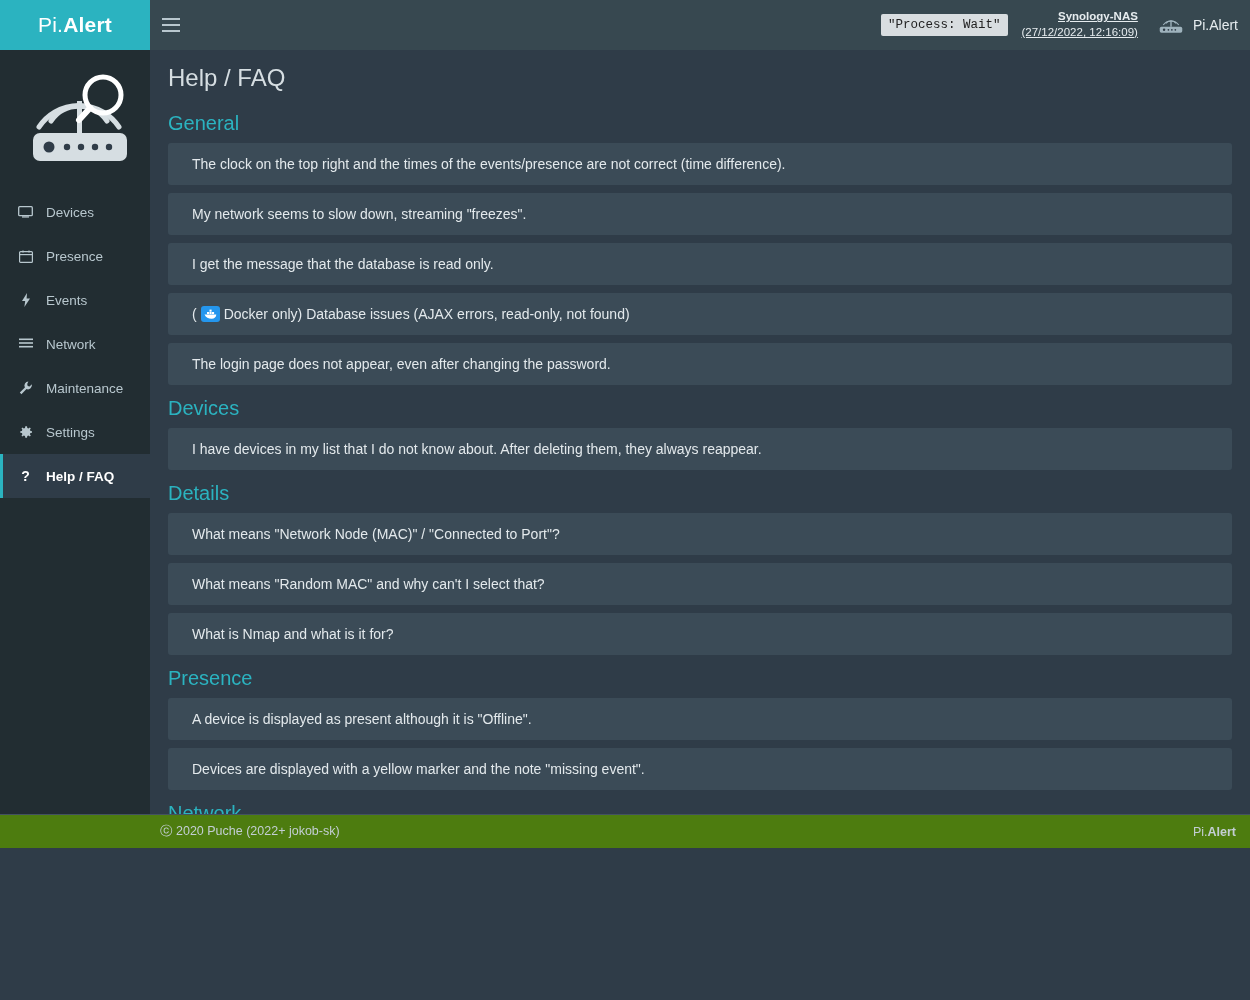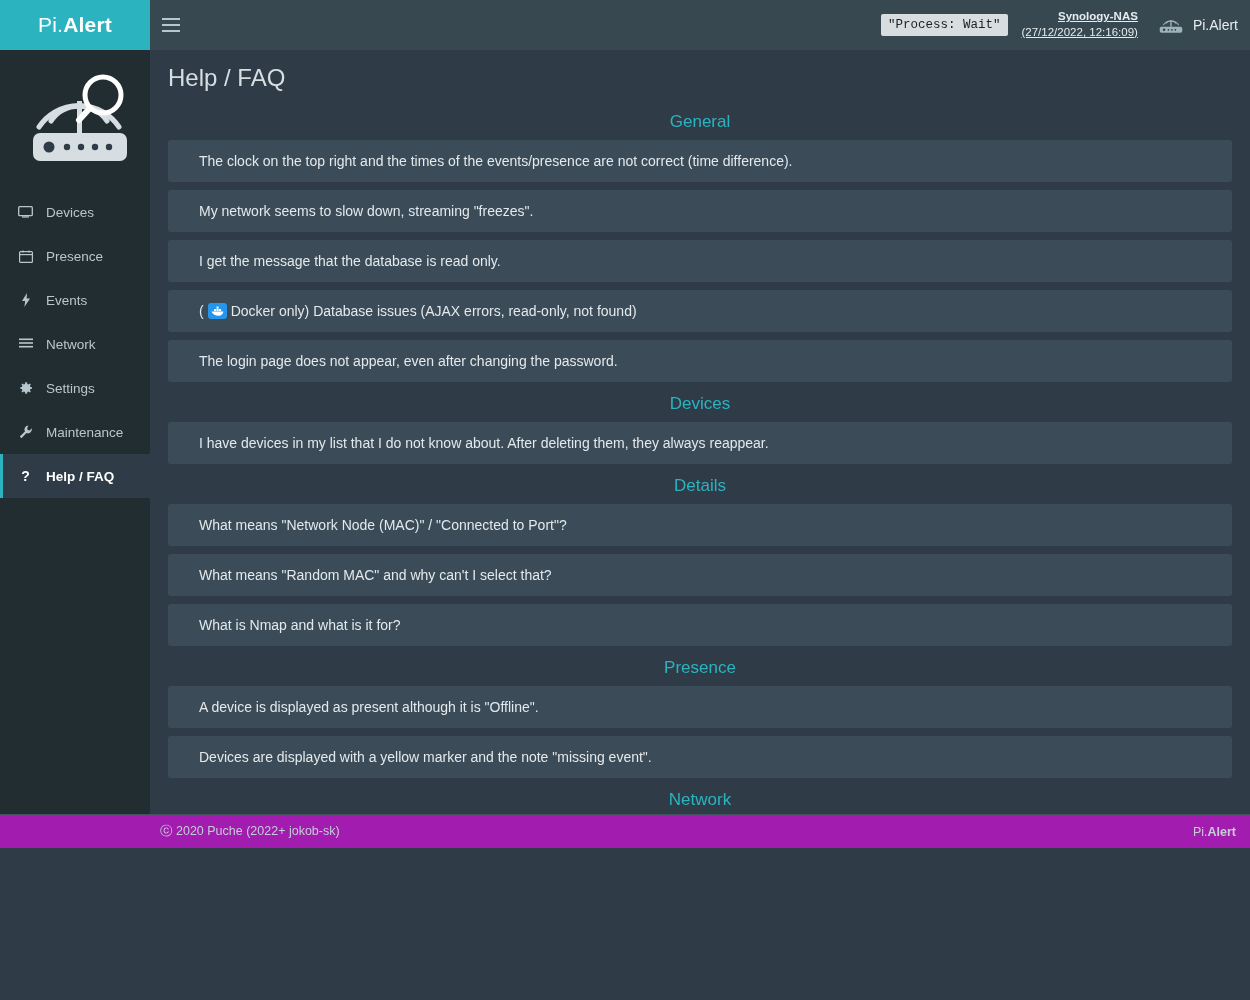--- a/index.html
+++ b/index.html
@@ -127,31 +127,30 @@
     font-size: 24px;
     font-weight: 300;
     padding: 14px 20px 8px 18px;
   }
   .faq-area {
     padding: 0 18px 10px 18px;
     overflow: hidden;
   }
   .section-title {
     color: #2bb3c0;
-    font-size: 17px;
+    font-size: 20px;
     font-weight: 400;
     margin: 12px 0 8px 0;
-    text-align: center;
   }
   .faq-item {
     background: #3b4b57;
     border-radius: 3px;
     color: #e3e9ec;
     font-size: 14px;
-    padding: 13px 31px;
+    padding: 13px 24px;
     margin-bottom: 8px;
     cursor: pointer;
     display: flex;
     align-items: center;
     gap: 0px;
   }
   .faq-item .docker-badge {
     display: inline-flex;
     align-items: center;
     justify-content: center;
@@ -160,21 +159,21 @@
     border-radius: 3px;
     margin: 0 4px;
     vertical-align: middle;
   }
   .faq-item .docker-badge svg { display:block; }
 
   
   .footer {
     height: 34px;
     flex: 0 0 34px;
-    background: #a21caf;
+    background: #4d7c0f;
     border-top: 1px solid #435260;
     display: flex; align-items: center;
     padding: 0 14px 0 0;
     color: #c3ced4;
     font-size: 12.5px;
   }
   .footer-left { padding-left: 160px; }
   .footer-right { margin-left: auto; }
   .footer-right .thin { font-weight: 300; }
   .footer-right .bold { font-weight: 700; }
@@ -273,32 +272,32 @@
                 <rect x="0" y="0.5" width="14" height="1.6" fill="#b8c7ce"></rect>
                 <rect x="0" y="4.2" width="14" height="1.6" fill="#b8c7ce"></rect>
                 <rect x="0" y="7.9" width="14" height="1.6" fill="#b8c7ce"></rect>
               </svg>
           </span>
           <span>Network</span>
         </div>
         <div class="nav-item">
           <span class="nav-icon">
             <svg width="14" height="14" viewBox="0 0 14 14">
+                <path d="M9.4 0.6a4 4 0 0 0-3.5 5.9L0.8 11.6l1.6 1.6 5.1-5.1a4 4 0 0 0 5.3-4.8l-2.2 2.2-1.9-0.5-0.5-1.9z" fill="#b8c7ce"></path>
+              </svg>
+          </span>
+          <span>Maintenance</span>
+        </div>
+        <div class="nav-item">
+          <span class="nav-icon">
+            <svg width="14" height="14" viewBox="0 0 14 14">
                 <path d="M7 4.4A2.6 2.6 0 1 0 7 9.6 2.6 2.6 0 0 0 7 4.4zm6 3.3V6.3l-1.6-.3a4.6 4.6 0 0 0-.5-1.2l.9-1.3-1-1-1.3.9a4.6 4.6 0 0 0-1.2-.5L8 1.3H6.3L6 2.9c-.4.1-.8.3-1.2.5L3.5 2.5l-1 1 .9 1.3c-.2.4-.4.8-.5 1.2l-1.6.3v1.4l1.6.3c.1.4.3.8.5 1.2l-.9 1.3 1 1 1.3-.9c.4.2.8.4 1.2.5l.3 1.6h1.7l.3-1.6c.4-.1.8-.3 1.2-.5l1.3.9 1-1-.9-1.3c.2-.4.4-.8.5-1.2z" fill="#b8c7ce"></path>
               </svg>
           </span>
           <span>Settings</span>
-        </div>
-        <div class="nav-item">
-          <span class="nav-icon">
-            <svg width="14" height="14" viewBox="0 0 14 14">
-                <path d="M9.4 0.6a4 4 0 0 0-3.5 5.9L0.8 11.6l1.6 1.6 5.1-5.1a4 4 0 0 0 5.3-4.8l-2.2 2.2-1.9-0.5-0.5-1.9z" fill="#b8c7ce"></path>
-              </svg>
-          </span>
-          <span>Maintenance</span>
         </div>
         <div class="nav-item active">
           <span class="nav-icon">?</span>
           <span>Help / FAQ</span>
         </div>
       </div>
     </div>
 
     <div class="content">
       <div class="page-title">Help / FAQ</div>

